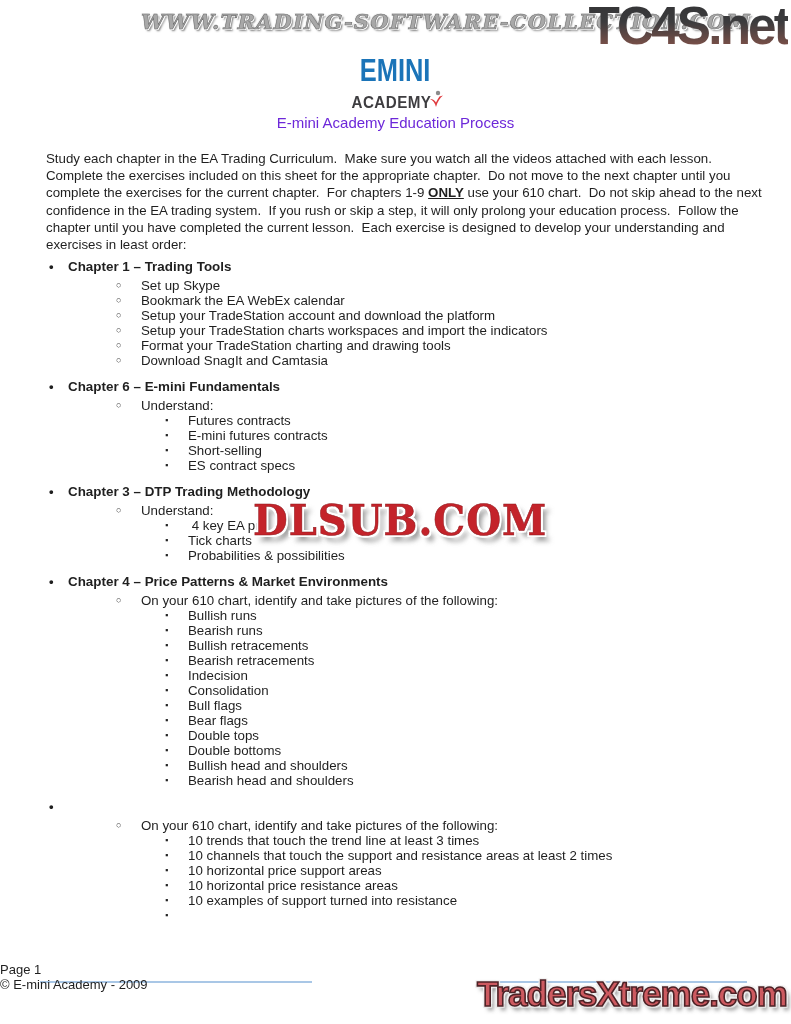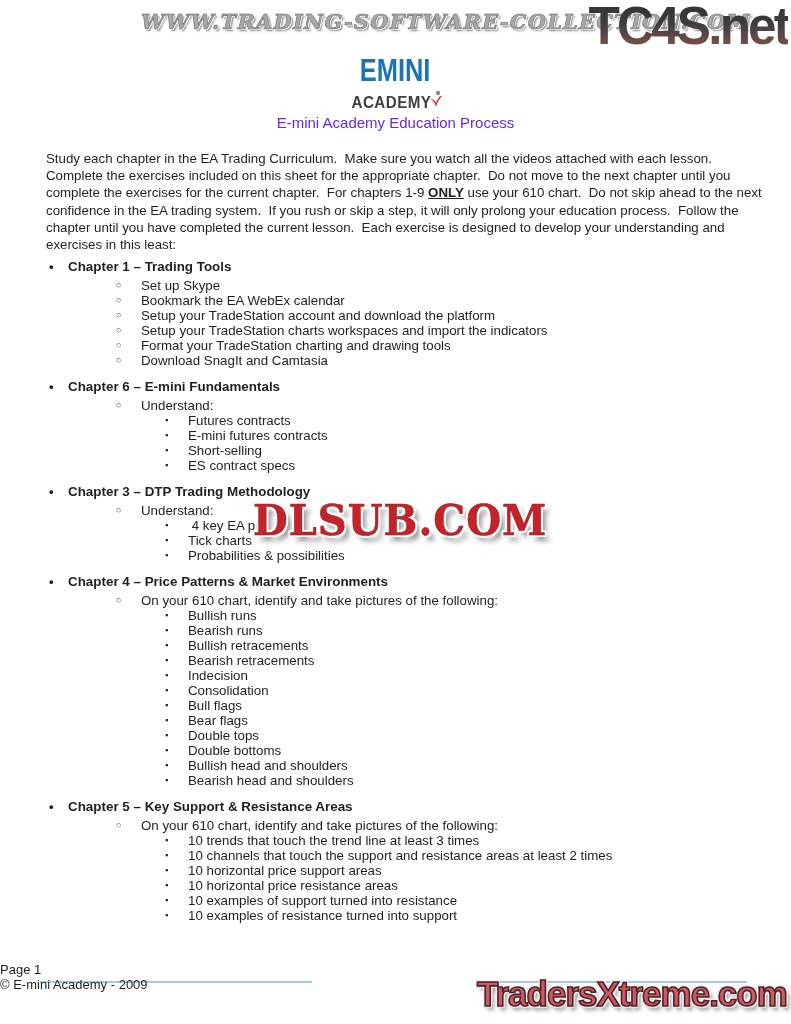--- a/index.html
+++ b/index.html
@@ -97,21 +97,21 @@
 
   <div class="doc-title">E-mini Academy Education Process</div>
 
   <div class="content">
     <div class="intro">
       <div class="intro-line">Study each chapter in the EA Trading Curriculum.  Make sure you watch all the videos attached with each lesson.</div>
       <div class="intro-line">Complete the exercises included on this sheet for the appropriate chapter.  Do not move to the next chapter until you</div>
       <div class="intro-line"><span>complete the exercises for the current chapter.  For chapters 1-9 </span><span class="only">ONLY</span><span> use your 610 chart.  Do not skip ahead to the next</span></div>
       <div class="intro-line">confidence in the EA trading system.  If you rush or skip a step, it will only prolong your education process.  Follow the</div>
       <div class="intro-line">chapter until you have completed the current lesson.  Each exercise is designed to develop your understanding and</div>
-      <div class="intro-line">exercises in this least:</div>
+      <div class="intro-line">exercises in least order:</div>
     </div>
     <div class="chapters">
         <section class="chapter">
           <div class="ch-head">
             <span class="b-disc">•</span>
             <span class="ch-title">Chapter 1 – Trading Tools</span>
           </div>
           <div class="sub-row">
             <span class="b-circle">○</span>
             <span class="li-text">Set up Skype</span>
@@ -239,21 +239,20 @@
             <span class="li-text">Bullish head and shoulders</span>
           </div>
           <div class="sub-row sq">
             <span class="b-square">▪</span>
             <span class="li-text">Bearish head and shoulders</span>
           </div>
         </section>
         <section class="chapter">
           <div class="ch-head">
             <span class="b-disc">•</span>
-            <span class="ch-title">Chapter 5 – Key Support &amp; Resistance Areas</span>
           </div>
           <div class="sub-row">
             <span class="b-circle">○</span>
             <span class="li-text">On your 610 chart, identify and take pictures of the following:</span>
           </div>
           <div class="sub-row sq">
             <span class="b-square">▪</span>
             <span class="li-text">10 trends that touch the trend line at least 3 times</span>
           </div>
           <div class="sub-row sq">
@@ -267,21 +266,20 @@
           <div class="sub-row sq">
             <span class="b-square">▪</span>
             <span class="li-text">10 horizontal price resistance areas</span>
           </div>
           <div class="sub-row sq">
             <span class="b-square">▪</span>
             <span class="li-text">10 examples of support turned into resistance</span>
           </div>
           <div class="sub-row sq">
             <span class="b-square">▪</span>
-            <span class="li-text">10 examples of resistance turned into support</span>
           </div>
         </section>
       </div>
   </div>
 
   <div class="dlsub">DLSUB.COM</div>
 
   <div class="footer-rule left"></div>
   <div class="footer-rule right"></div>
   <div class="footer-text">

